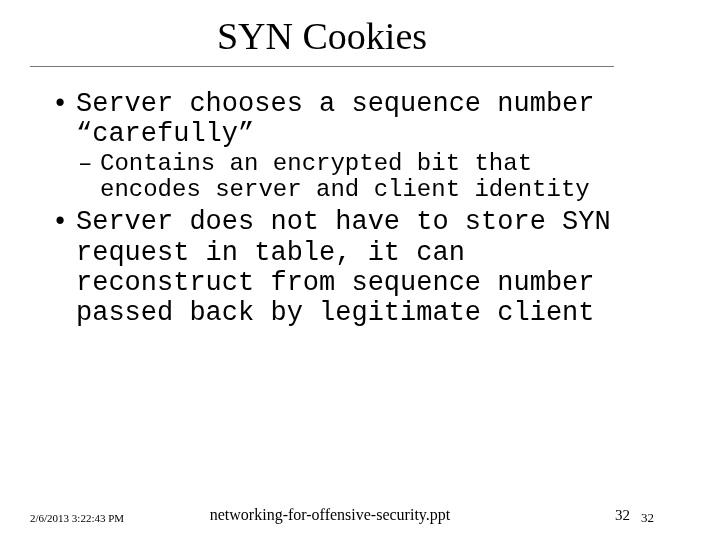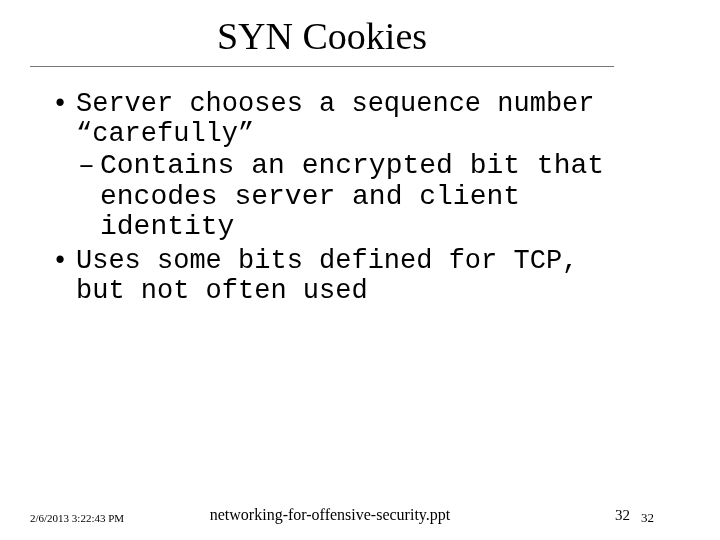--- a/index.html
+++ b/index.html
@@ -47,21 +47,21 @@
   ul.level1 > li::before {
     content: "•";
     position: absolute;
     left: 4px;
     top: 0;
     font-size: 27px;
     line-height: 1.12;
   }
   ul.level2 {
     list-style: none;
-    font-size: 28px;
+    font-size: 24px;
     line-height: 1.08;
     margin-top: 2px;
     margin-bottom: 4px;
   }
   ul.level2 > li {
     position: relative;
     padding-left: 24px;
     margin-bottom: 1px;
   }
   ul.level2 > li::before {
@@ -109,21 +109,21 @@
     <ul class="level1">
       <li>
         <span>Server chooses a sequence number “carefully”</span>
         <ul class="level2">
           <li>
             <span>Contains an encrypted bit that encodes server and client identity</span>
           </li>
         </ul>
       </li>
       <li>
-        <span>Uses some bits defined for TCP, but not often used</span>
+        <span>Server does not have to store SYN request in table, it can reconstruct from sequence number passed back by legitimate client</span>
       </li>
     </ul>
   </div>
 
   <div class="footer">
     <span class="footer-left">2/6/2013 3:22:43 PM</span>
     <span class="footer-center">networking-for-offensive-security.ppt</span>
     <span class="footer-right">32</span>
   </div>
 

